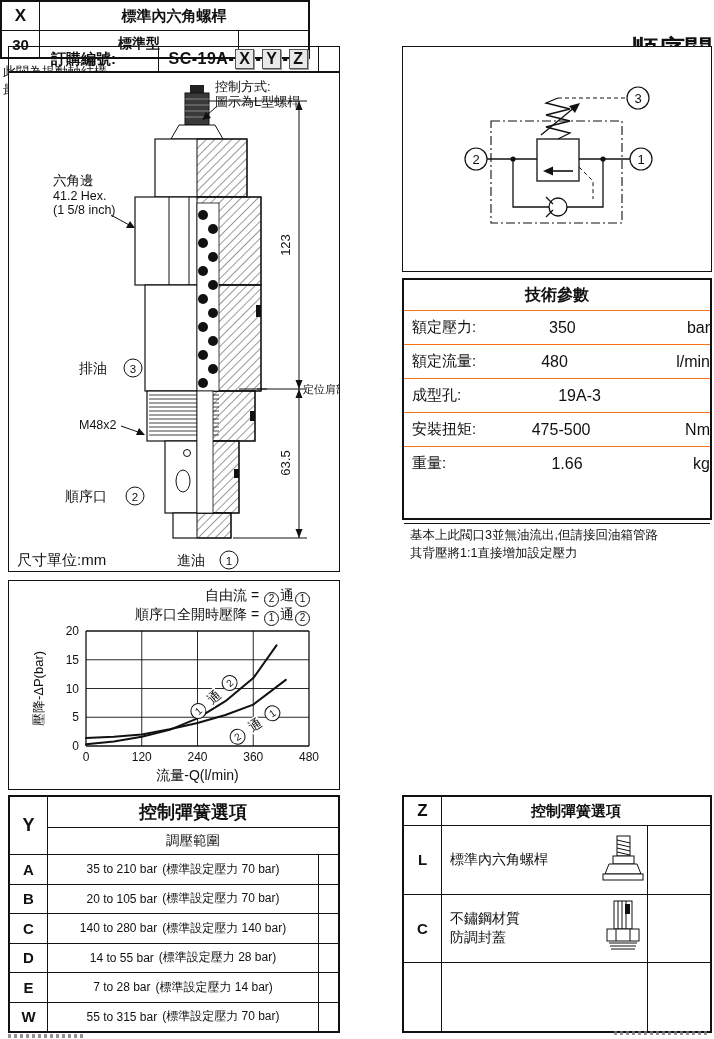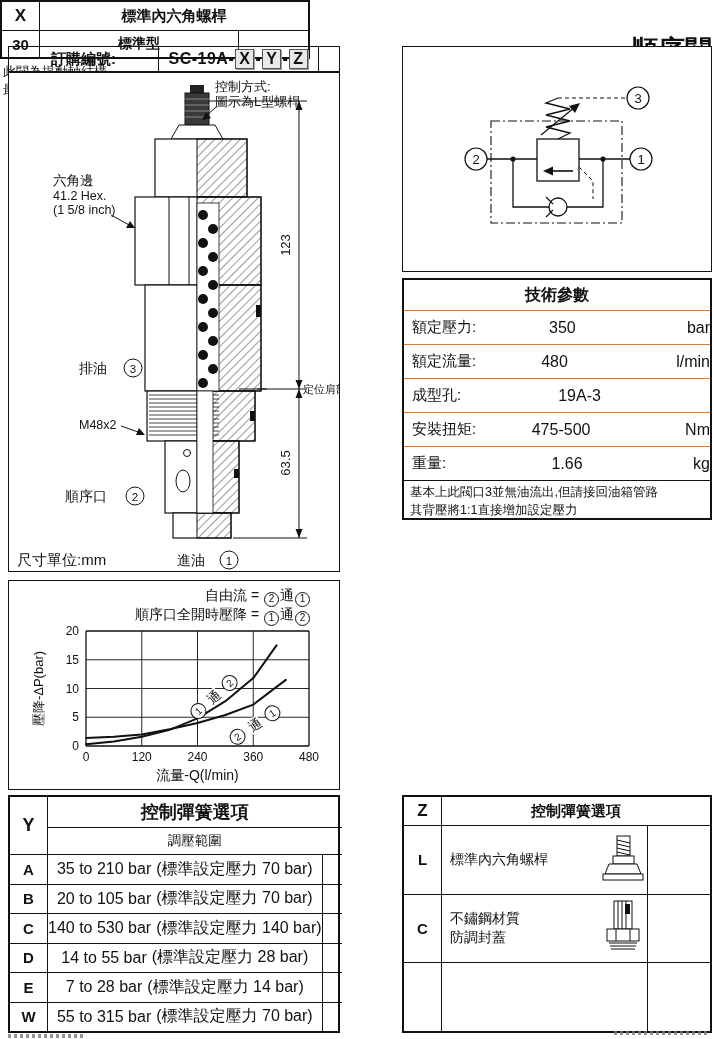--- a/index.html
+++ b/index.html
@@ -28,21 +28,21 @@
   .x-panel       { left:402px; top:585px; width:310px; border:none; }
   .y-panel       { left:8px; top:795px; width:332px; height:238px; border-width:2px; }
   .z-panel       { left:402px; top:795px; width:310px; height:238px; border-width:2px; }
 
   
   .tech-head { height:30px; display:flex; align-items:center; justify-content:center; font-weight:bold; font-size:16px; }
   .tech-row { height:34px; display:flex; align-items:center; border-top:1px solid #f97316; font-size:16px; }
   .tech-label { width:118px; padding-left:8px; font-size:15px; }
   .tech-value { width:118px; text-align:center; }
   .tech-unit { flex:1; padding-left:72px; }
-  .tech-note { border-top:1px solid #111; padding:3px 6px; font-size:12.5px; line-height:1.4; }
+  .tech-note { border-top:1px solid #111; padding:3px 6px; font-size:12.5px; line-height:1.4;margin-top:43px; }
 
   
   .chart-title { position:absolute; right:28px; font-size:14px; white-space:nowrap; }
   .ct1 { top:6px; }
   .ct2 { top:25px; }
   .circ { display:inline-flex; width:15px; height:15px; border:1px solid #111; border-radius:50%; align-items:center; justify-content:center; font-size:10px; line-height:1; vertical-align:-2px; margin:0 1px; background:#fff; }
   #chart-svg { position:absolute; left:0; top:36px; }
 
   
   .x-box { border:2px solid #111; display:grid; grid-template-columns:38px 1fr 70px; grid-template-rows:28px 27px; }
@@ -52,21 +52,21 @@
   .x-val { border-top:1px solid #111; display:flex; align-items:center; justify-content:center; font-size:14px;font-weight:bold; }
   .x-empty { border-top:1px solid #111; border-left:1px solid #111; }
   .x-note { padding:4px 3px; font-size:13px; line-height:1.35; }
 
   
   .y-grid { display:grid; width:100%; height:100%; grid-template-columns:38px 1fr 20px; grid-template-rows:31px 26px repeat(6,1fr); }
   .y-key { grid-row:1/3; grid-column:1; border-right:1px solid #111; display:flex; align-items:center; justify-content:center; font-weight:bold; font-size:18px; }
   .y-title { grid-column:2/4; display:flex; align-items:center; justify-content:center; font-weight:bold; font-size:18px; border-bottom:1px solid #111;text-align:center; }
   .y-sub { grid-column:2/4; display:flex; align-items:center; justify-content:center; font-size:13.5px; }
   .y-code { border-top:1px solid #111; border-right:1px solid #111; display:flex; align-items:center; justify-content:center; font-weight:bold; font-size:15px; }
-  .y-val { border-top:1px solid #111; display:flex; align-items:center; justify-content:center; font-size:16px; white-space:nowrap; }
+  .y-val { border-top:1px solid #111; display:flex; align-items:center; justify-content:center; font-size:12px; white-space:nowrap; }
   .y-val .range { margin-right:5px; }
   .y-empty { border-top:1px solid #111; border-left:1px solid #111; }
 
   
   .z-grid { display:grid; width:100%; height:100%; grid-template-columns:38px 157px 48px 1fr; grid-template-rows:28px 1fr 1fr 1fr; }
   .z-key { grid-row:1; grid-column:1; border-right:1px solid #111; display:flex; align-items:center; justify-content:center; font-weight:bold; font-size:17px; }
   .z-title { grid-row:1; grid-column:2/5; display:flex; align-items:center; justify-content:center; font-weight:bold; font-size:15px; }
   .z-code { border-top:1px solid #111; border-right:1px solid #111; display:flex; align-items:center; justify-content:center; font-weight:bold; font-size:15px; }
   .z-label { border-top:1px solid #111; display:flex; flex-direction:column; justify-content:center; padding-left:8px; font-size:14px; line-height:1.4; }
   .z-illus { border-top:1px solid #111; display:flex; align-items:center; justify-content:center; }
@@ -378,21 +378,21 @@
 
       <div class="y-code">B</div>
       <div class="y-val">
           <span class="range">20 to 105 bar</span>
           <span>(標準設定壓力 70 bar)</span>
         </div>
       <div class="y-empty"></div>
 
       <div class="y-code">C</div>
       <div class="y-val">
-          <span class="range">140 to 530 bar</span>
+          <span class="range">140 to 280 bar</span>
           <span>(標準設定壓力 140 bar)</span>
         </div>
       <div class="y-empty"></div>
 
       <div class="y-code">D</div>
       <div class="y-val">
           <span class="range">14 to 55 bar</span>
           <span>(標準設定壓力 28 bar)</span>
         </div>
       <div class="y-empty"></div>

